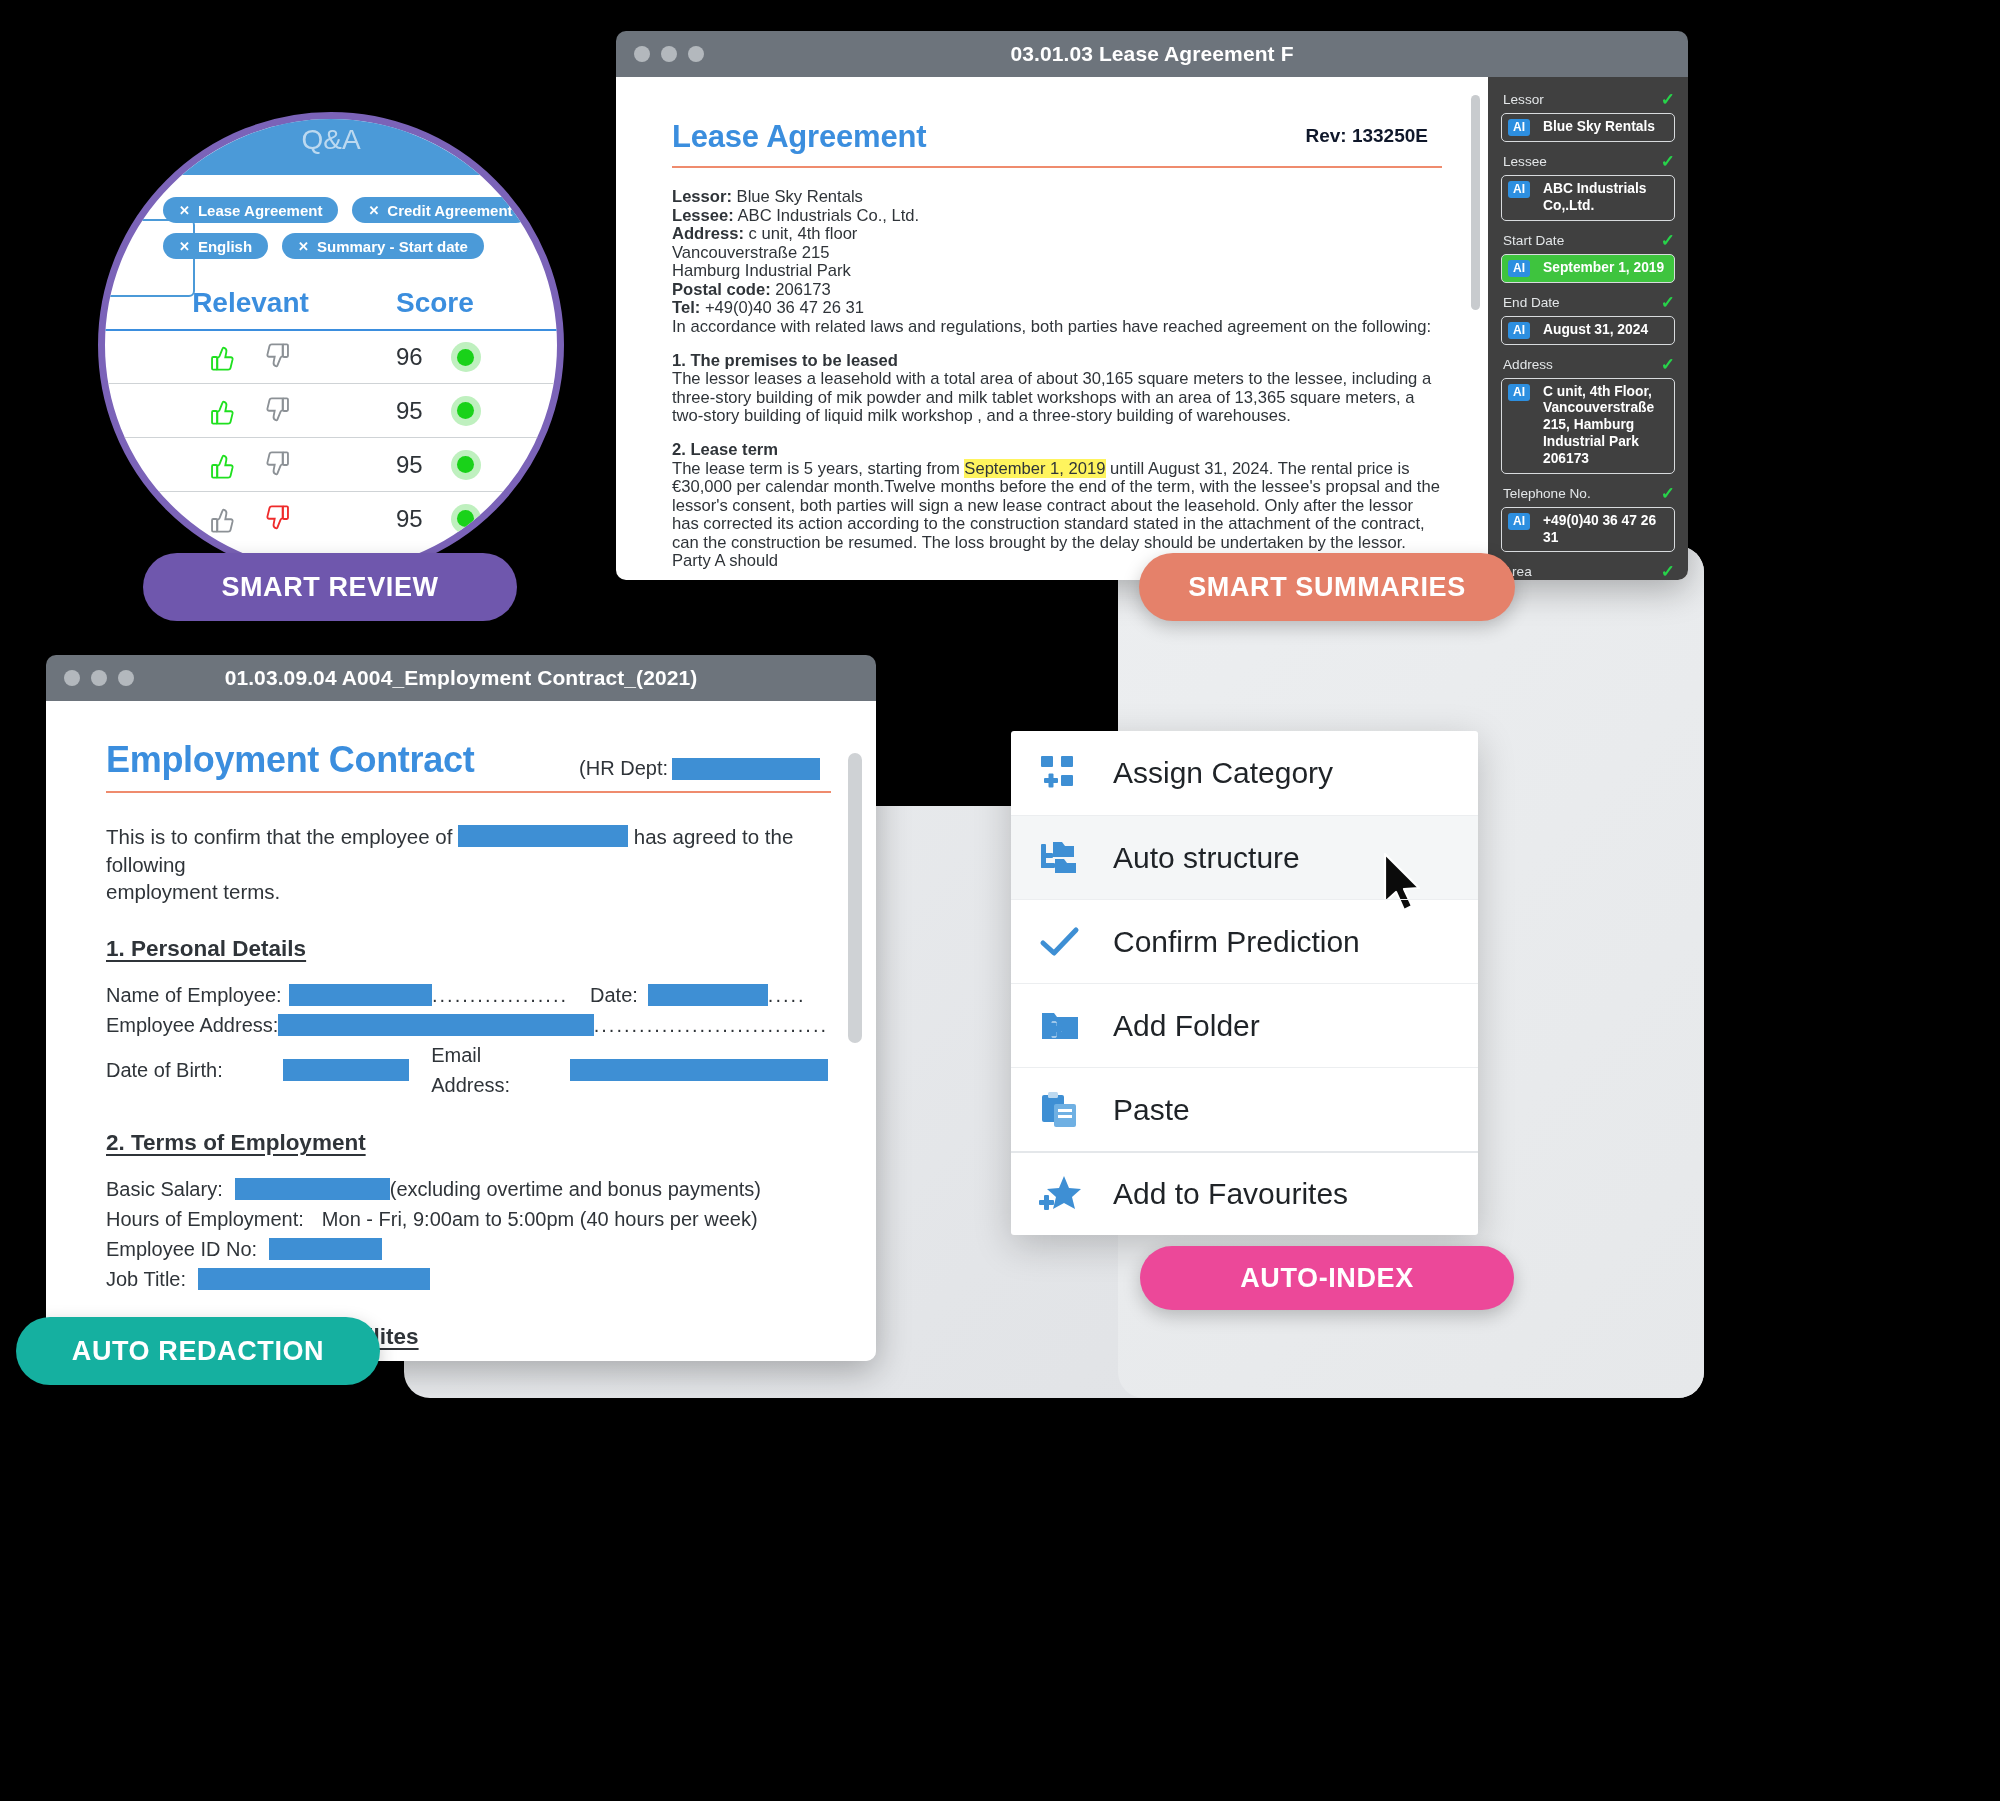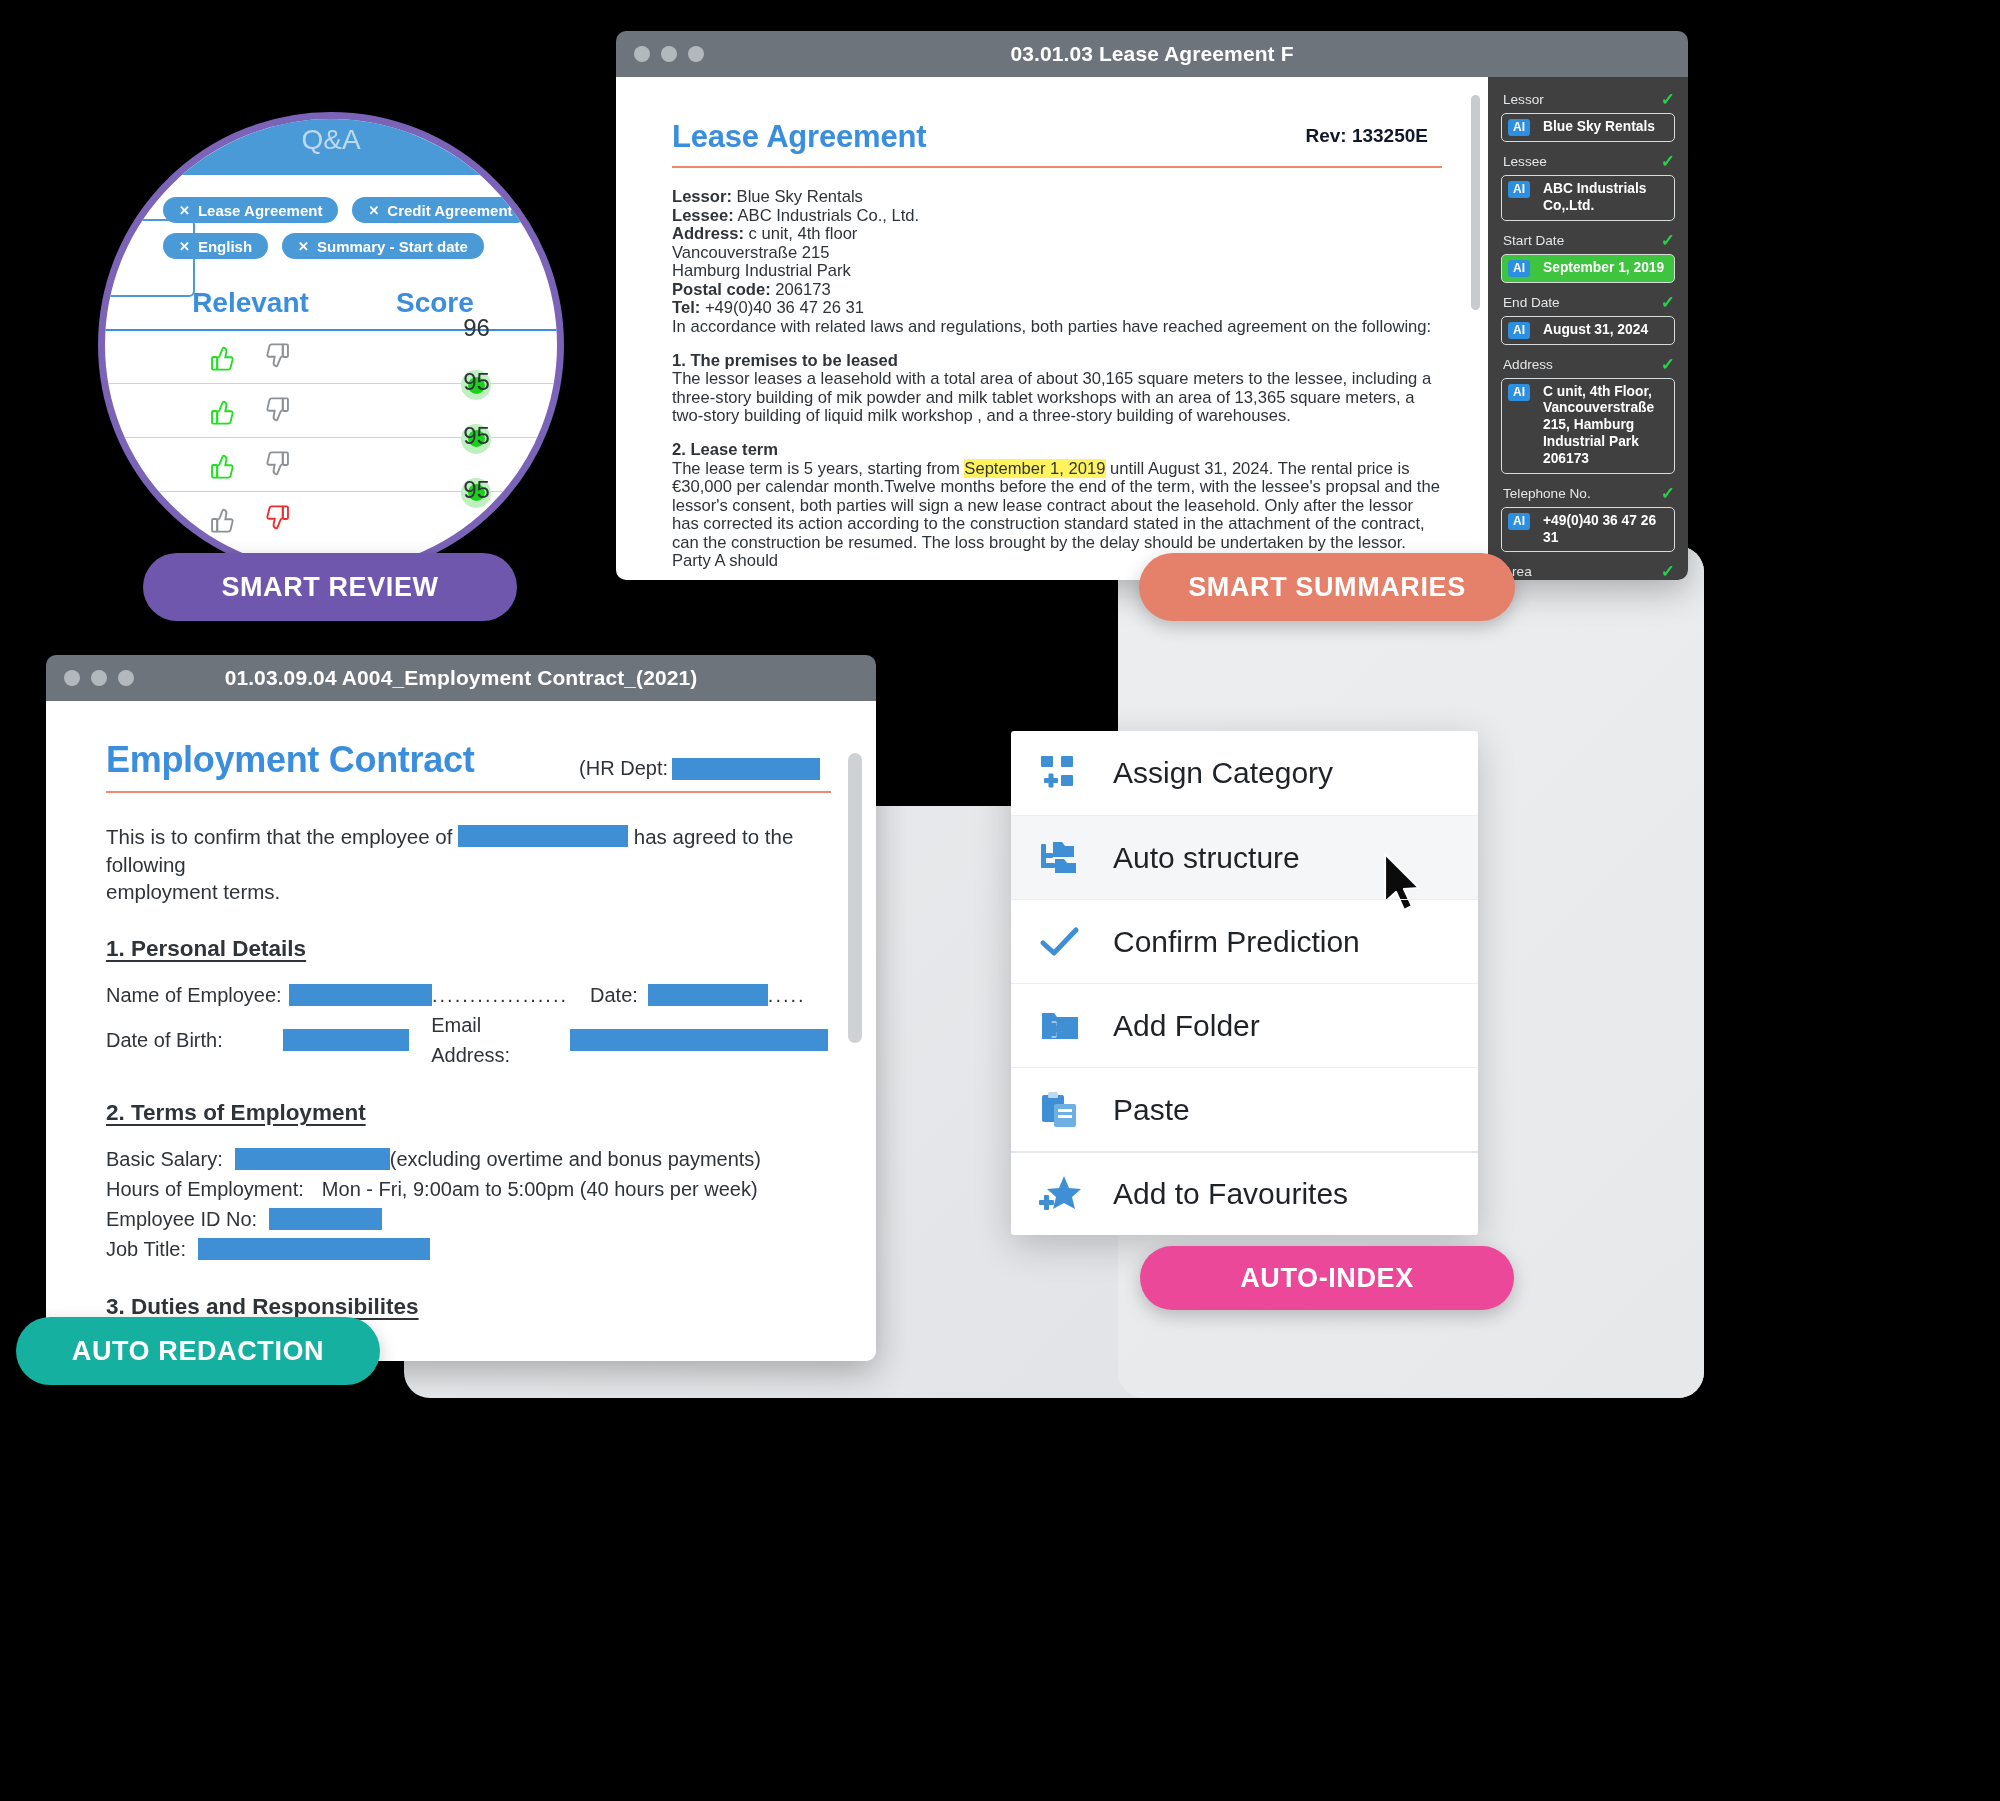--- a/index.html
+++ b/index.html
@@ -94,21 +94,21 @@
   .lens-head { display: flex; padding: 0 0 10px 0; }
   .lh-relevant { width: 300px; text-align: center; color: #3b8ede;
                  font-size: 28px; font-weight: 700; }
   .lh-score { width: 166px; text-align: left; color: #3b8ede;
               font-size: 28px; font-weight: 700; }
   .lens-row { display: flex; align-items: center; height: 54px;
               border-top: 1px solid #cfd3d6; }
   .lens-row.first { border-top: 2px solid #3b8ede; }
   .cell-thumbs { width: 300px; display: flex; justify-content: center; gap: 26px; }
   .cell-score { width: 166px; display: flex; align-items: center; gap: 28px;
-                font-size: 24px; color: #2f3439; flex-direction: column; }
+                font-size: 24px; color: #2f3439; }
   .score-dot-wrap { width: 30px; height: 30px; border-radius: 50%;
                     background: #bff0bf; display: flex; align-items: center;
                     justify-content: center; }
   .score-dot { width: 17px; height: 17px; border-radius: 50%; background: #19d219; }
   .thumb { width: 28px; height: 30px; }
 
   
   #employment-window { left: 46px; top: 655px; width: 830px; height: 706px; }
   #employment-window .win-body { height: 660px; padding: 38px 48px 0 60px;
                                  position: relative; }
@@ -435,20 +435,25 @@
 
       <div class="emp-line">
         <span style="width:183px;">Name of Employee:</span>
         <span class="redact" style="width:143px;"></span>
         <span class="dots-fill">..................</span>
         <span style="margin-left:22px;">Date:</span>
         <span class="redact" style="width:120px;margin-left:10px;"></span>
         <span class="dots-fill">.....</span>
       </div>
 
+      <div class="emp-line">
+        <span style="width:183px;">Employee Address:</span>
+        <span class="redact" style="width:335px;"></span>
+        <span class="dots-fill">...............................</span>
+      </div>
 
       <div class="emp-line">
         <span style="width:183px;">Date of Birth:</span>
         <span class="redact" style="width:130px;"></span>
         <span style="margin-left:22px;">Email Address:</span>
         <span class="redact" style="width:266px;margin-left:10px;"></span>
       </div>
 
       <div class="emp-h2">2. Terms of Employment</div>
 

